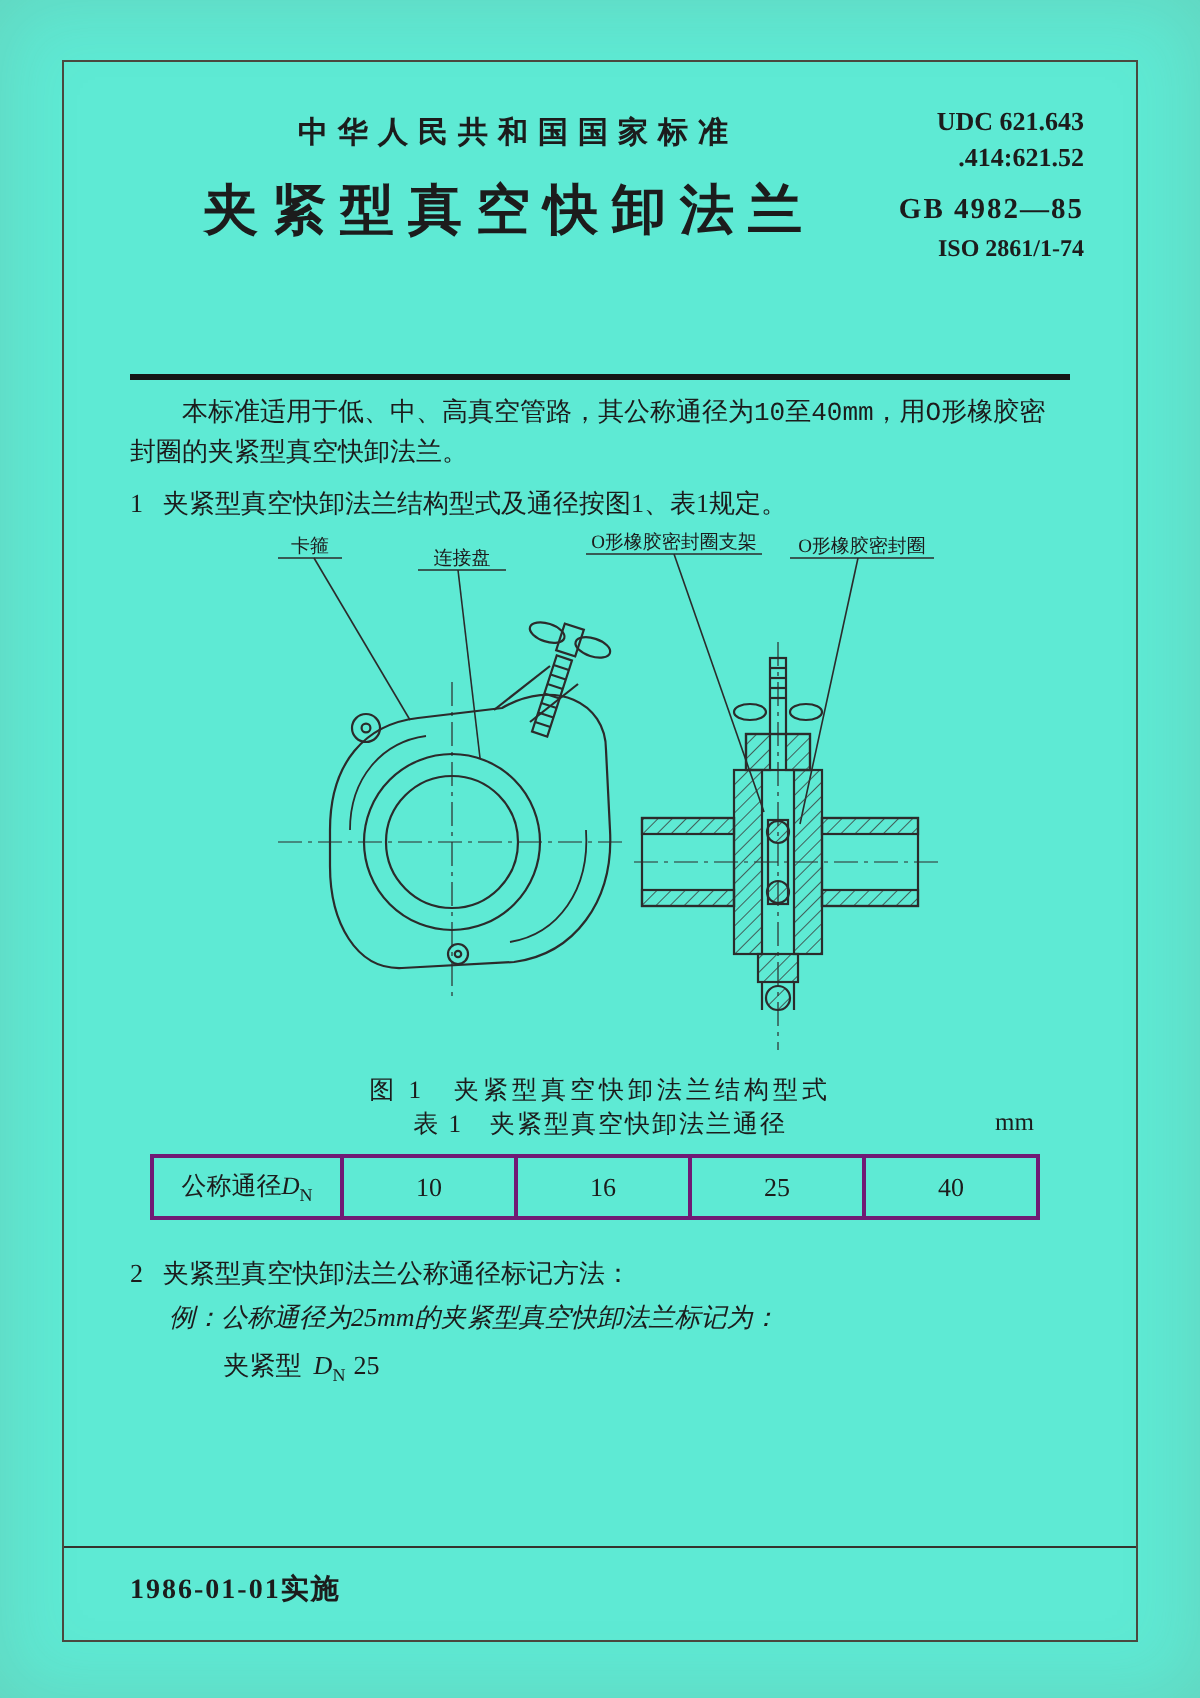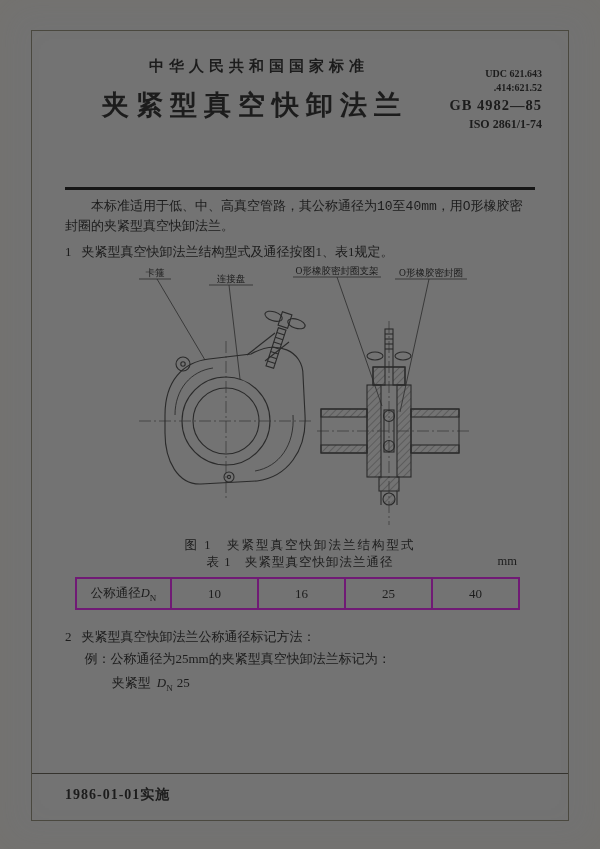--- a/index.html
+++ b/index.html
@@ -4,35 +4,35 @@
 <style>
   * { margin:0; padding:0; box-sizing:border-box; }
   html,body { width:600px; height:849px; }
   body {
     background:#efece6;
     font-family:"Liberation Serif","DejaVu Serif",serif;
     color:#1c1c1c;
   }
   .page {
     position:relative; width:600px; height:849px;
-    background:#737373; overflow:hidden;
+    background:#5eead4; overflow:hidden;
     box-shadow: inset 0 0 40px rgba(120,110,90,.18);
   }
   .frame {
     position:absolute; top:30px; left:31px; right:31px; bottom:28px;
     border:1px solid #4a483f;
   }
   
   .org-title {
     position:absolute; top:26px; left:33px; width:388px;
     text-align:center; font-size:15px; font-weight:600; letter-spacing:5px;
   }
   .udc-block {
-    position:absolute; top:36px; right:26px; text-align:right;
-    font-weight:bold; font-size:10px; line-height:1.35;margin-left:16px;
+    position:absolute; top:21px; right:26px; text-align:right;
+    font-weight:bold; font-size:13px; line-height:1.35;margin-left:16px;
   }
   .doc-title {
     position:absolute; top:56px; left:33px; width:380px;
     text-align:center; font-size:27px; font-weight:bold; letter-spacing:7px;
   }
   .std-block {
     position:absolute; top:64px; right:26px; text-align:right; line-height:1.45;
   }
   .std-no { font-size:14.5px; font-weight:bold; letter-spacing:1px; }
   .iso-no { font-size:12px; font-weight:bold; }
@@ -55,21 +55,21 @@
   .tbl-unit { position:absolute; right:18px; top:0; letter-spacing:0; }
   table.dn {
     width:445px; margin:6px 0 0 10px; border-collapse:collapse;
     font-size:13px; table-layout:fixed;
   }
   table.dn td { border:2px solid #701a75; height:31px; text-align:center; vertical-align:middle; }
   td.label-cell { width:95px; font-size:12.5px; }
   .sym { font-style:italic; }
   sub { font-size:9px; }
   .sec2 { margin-top:18px; font-size:13px; }
-  .example { margin-top:4px; font-size:13px; text-indent:1.5em; }
+  .example { margin-top:4px; font-size:13px; text-indent:1.5em;font-style:italic; }
   .marking { margin-top:6px; font-size:13px; text-indent:3.6em; }
   .marking .sym { margin-left:6px; }
   .marking .size { margin-left:4px; }
   
   .footer-rule { position:absolute; left:0; right:0; bottom:46px; border-top:1px solid #35332e; }
   .footer {
     position:absolute; left:33px; right:33px; bottom:16px;
     display:flex; justify-content:space-between; align-items:baseline;
     font-size:13px;
   }

